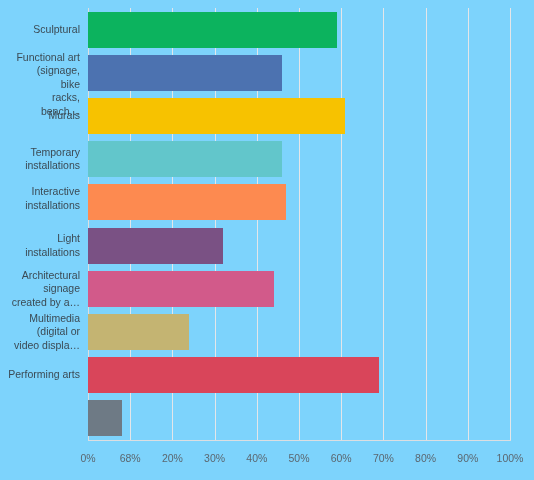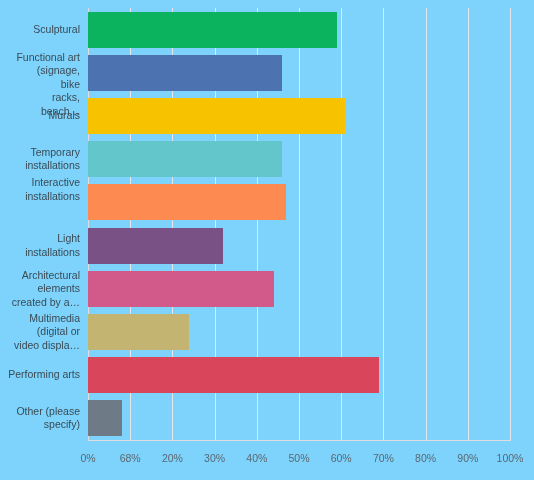--- a/index.html
+++ b/index.html
@@ -142,55 +142,49 @@
         <div>
           <span>Murals</span>
         </div>
       </div>
       <div class="cat-label" style="top: 129.6px; height: 43.2px; color: rgb(59, 74, 84);">
         <div>
           <span>Temporary</span>
           <span>installations</span>
         </div>
       </div>
-      <div class="cat-label" style="top: 160px; height: 43.2px; color: rgb(59, 74, 84); padding-left: 40px;">
+      <div class="cat-label" style="top: 169px; height: 43.2px; color: rgb(59, 74, 84); padding-left: 40px;">
         <div>
           <span>Interactive</span>
           <span>installations</span>
         </div>
       </div>
       <div class="cat-label" style="top: 216px; height: 43.2px; color: rgb(59, 74, 84);">
         <div>
           <span>Light</span>
           <span>installations</span>
         </div>
       </div>
       <div class="cat-label" style="top: 259.2px; height: 43.2px; color: rgb(59, 74, 84);">
         <div>
           <span>Architectural</span>
-          <span>elements</span>
+          <span>signage</span>
           <span>created by a…</span>
         </div>
       </div>
       <div class="cat-label" style="top: 302.4px; height: 43.2px; color: rgb(59, 74, 84);">
         <div>
           <span>Multimedia</span>
           <span>(digital or</span>
           <span>video displa…</span>
         </div>
       </div>
       <div class="cat-label" style="top: 345.6px; height: 43.2px; color: rgb(59, 74, 84);">
         <div>
           <span>Performing arts</span>
-        </div>
-      </div>
-      <div class="cat-label" style="top: 388.8px; height: 43.2px; color: rgb(59, 74, 84);">
-        <div>
-          <span>Other (please</span>
-          <span>specify)</span>
         </div>
       </div>
     </div>
 
   <div class="plot-area">
     <div class="gridlines">
         <div class="gridline axis-start" style="left: 0px; background: rgb(220, 222, 225);"></div>
         <div class="gridline" style="left: 42.2px; background: rgb(228, 230, 233);"></div>
         <div class="gridline" style="left: 84.4px; background: rgb(228, 230, 233);"></div>
         <div class="gridline" style="left: 126.6px; background: rgb(228, 230, 233);"></div>

